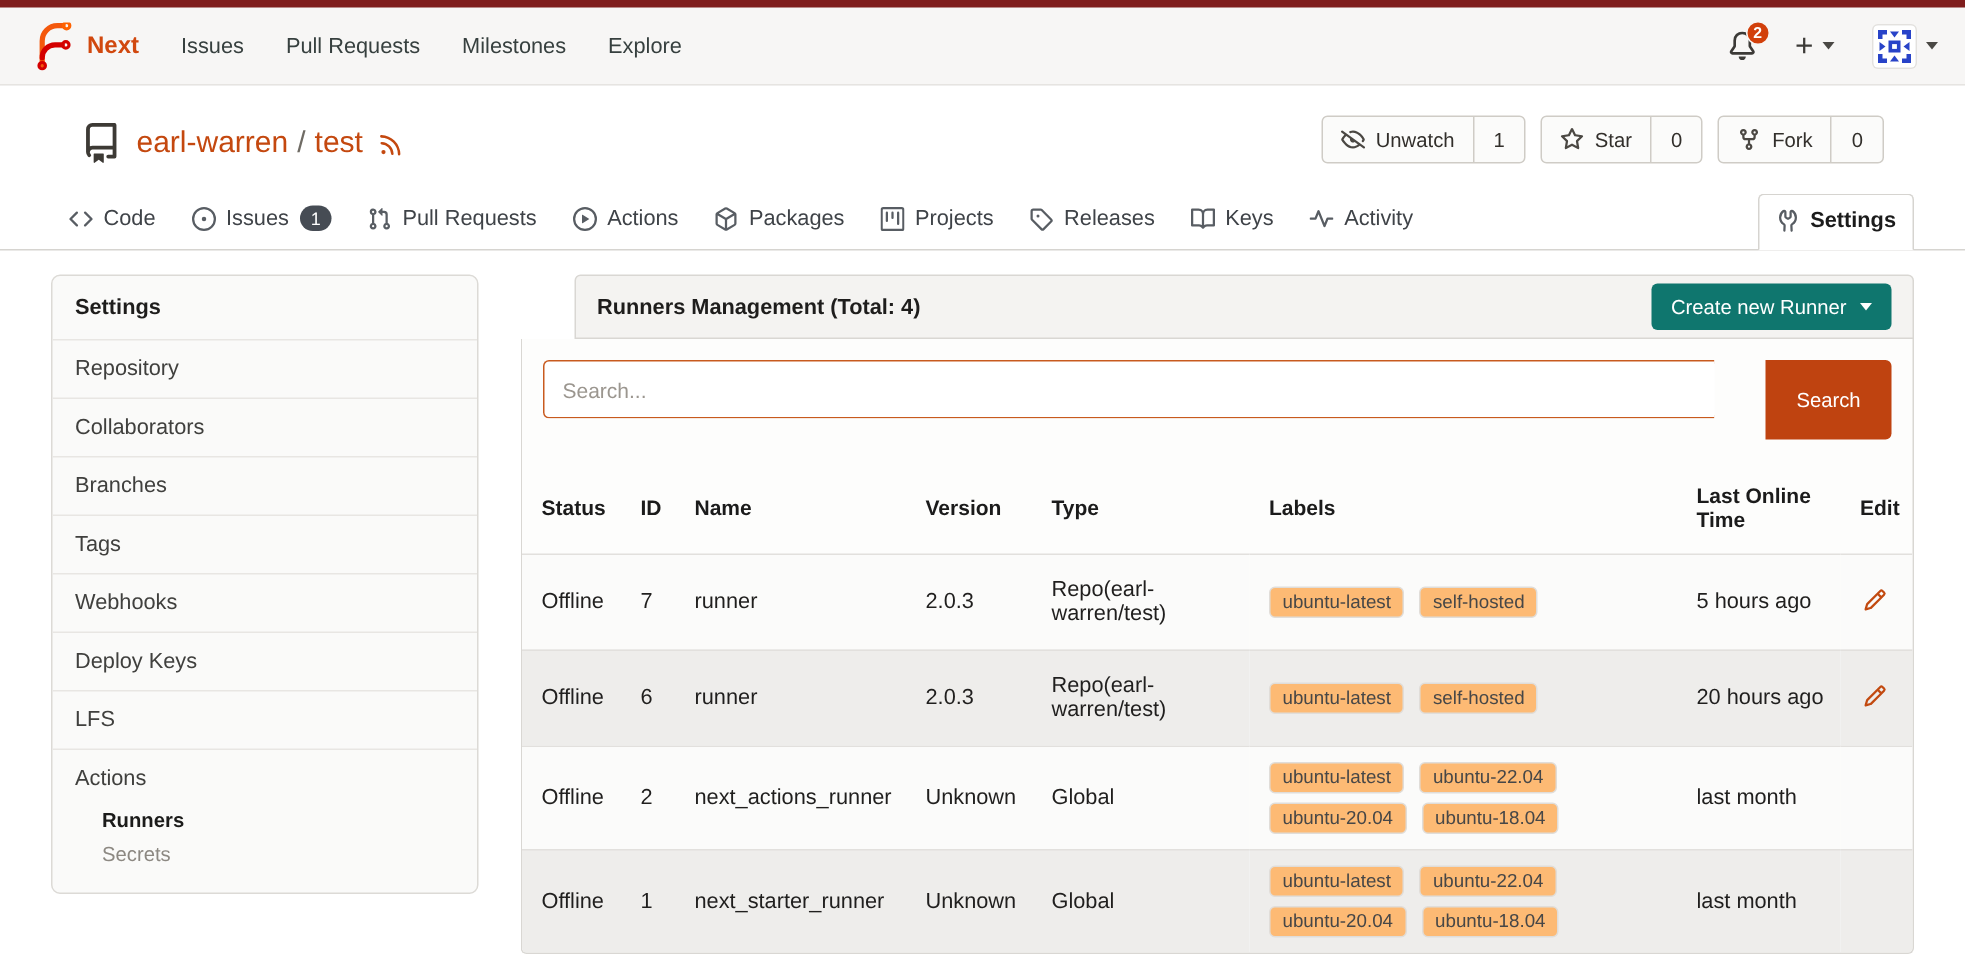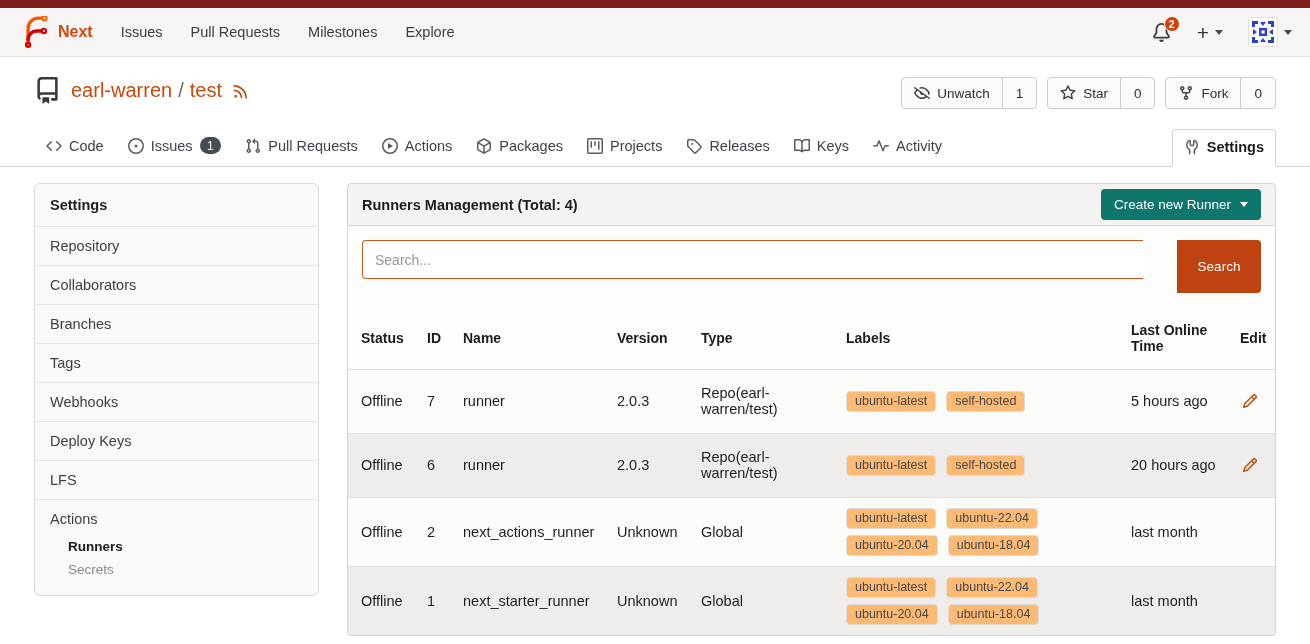--- a/index.html
+++ b/index.html
@@ -5,42 +5,42 @@
   * { margin:0; padding:0; box-sizing:border-box; }
   html,body { width:1310px; height:644px; }
   body {
     font-family:"Liberation Sans","DejaVu Sans",sans-serif;
     font-size:14px; color:#201f1e; background:#ffffff; overflow:hidden;
   }
   svg { display:block; }
 
   
   .topbar {
-    height:57px; background:#f7f6f5; border-top:8px solid #7f1d1d;
+    height:57px; background:#f7f6f5; border-top:5px solid #7f1d1d;
     border-bottom:1px solid #e6e4e1;
     display:flex; align-items:center; padding:0 18px;
   }
   .brand { display:flex; align-items:center; gap:8px; margin-right:14px; cursor:pointer; }
   .brand-name { color:#d1480e; font-weight:bold; font-size:16px; }
   .nav-link { padding:10px 14px; color:#37403f; font-size:14.5px; cursor:pointer; }
   .topbar-right { margin-left:auto; display:flex; align-items:center; gap:26px; }
   .bell-wrap { position:relative; color:#3c3a37; cursor:pointer; }
   .notif-badge {
     position:absolute; top:-7px; right:-9px; background:#d2400b; color:#fff;
     font-size:10.5px; font-weight:bold; min-width:16px; height:16px; border-radius:9px;
     display:flex; align-items:center; justify-content:center; border:1.5px solid #f7f6f5; padding:0 3px;
   }
   .plus-menu { display:flex; align-items:center; gap:6px; color:#3c3a37; cursor:pointer; }
   .plus-glyph { font-size:21px; line-height:1; font-weight:400; }
   .caret { width:0; height:0; border-left:4px solid transparent; border-right:4px solid transparent; border-top:5px solid #4a4844; }
   .avatar-menu { display:flex; align-items:center; gap:7px; cursor:pointer; }
   .avatar { width:28px; height:28px; border-radius:3px; overflow:hidden; background:#fff; box-shadow:0 0 0 1px #e3e1de; }
 
   
-  .repo-header { display:flex; align-items:flex-start; padding:20px 34px 12px; }
+  .repo-header { display:flex; align-items:flex-end; padding:20px 54px 12px; }
   .repo-title { display:flex; align-items:center; gap:10px; }
   .repo-book-icon { color:#3d3a35; }
   .repo-name-line { font-size:20px; display:flex; align-items:center; gap:6px; }
   .repo-owner,.repo-name { color:#c4480f; cursor:pointer; text-decoration:none; }
   .repo-sep { color:#6f6b64; }
   .rss-icon { color:#c4480f; margin-left:4px; cursor:pointer; }
   .repo-actions { margin-left:auto; display:flex; gap:10px; }
   .btn-group { display:flex; border:1px solid #cfccc6; border-radius:4px; overflow:hidden; background:#fbfbfa; height:32px; }
   .btn-main { display:flex; align-items:center; gap:7px; padding:0 12px; font-size:13.5px; color:#322f2b; cursor:pointer; }
   .btn-main svg { color:#4b4843; }
@@ -72,21 +72,21 @@
   .sb-group-label { padding:11px 15px 4px; color:#40403e; font-size:14.5px; cursor:pointer; }
   .sb-sub { padding:4px 15px 14px; }
   .sb-sub-item { padding:4px 0 4px 18px; font-size:13.5px; color:#8c8882; cursor:pointer; }
   .sb-sub-item.active { font-weight:bold; color:#1b1b1a; }
 
   
   .main-panel { flex:1; }
   .panel-header {
     display:flex; align-items:center; justify-content:space-between;
     background:#f4f3f1; border:1px solid #d9d7d3; border-radius:4px 4px 0 0;
-    padding:5px 14px; min-height:41px;
+    padding:5px 14px; min-height:41px;margin-left:36px;
   }
   .panel-title { font-weight:bold; font-size:14.5px; color:#1e1d1c; }
   .create-runner-btn {
     background:#0f766e; color:#fff; border:none; border-radius:4px; font-size:13.5px;
     padding:8px 13px; display:flex; align-items:center; gap:9px; cursor:pointer;
     font-family:inherit;
   }
   .create-runner-btn .caret { border-top-color:#fff; }
   .panel-body { border:1px solid #d9d7d3; border-top:none; border-radius:0 0 4px 4px; background:#fdfdfc; overflow:hidden; }
   .search-row { display:flex; padding:14px;gap:34px; }

